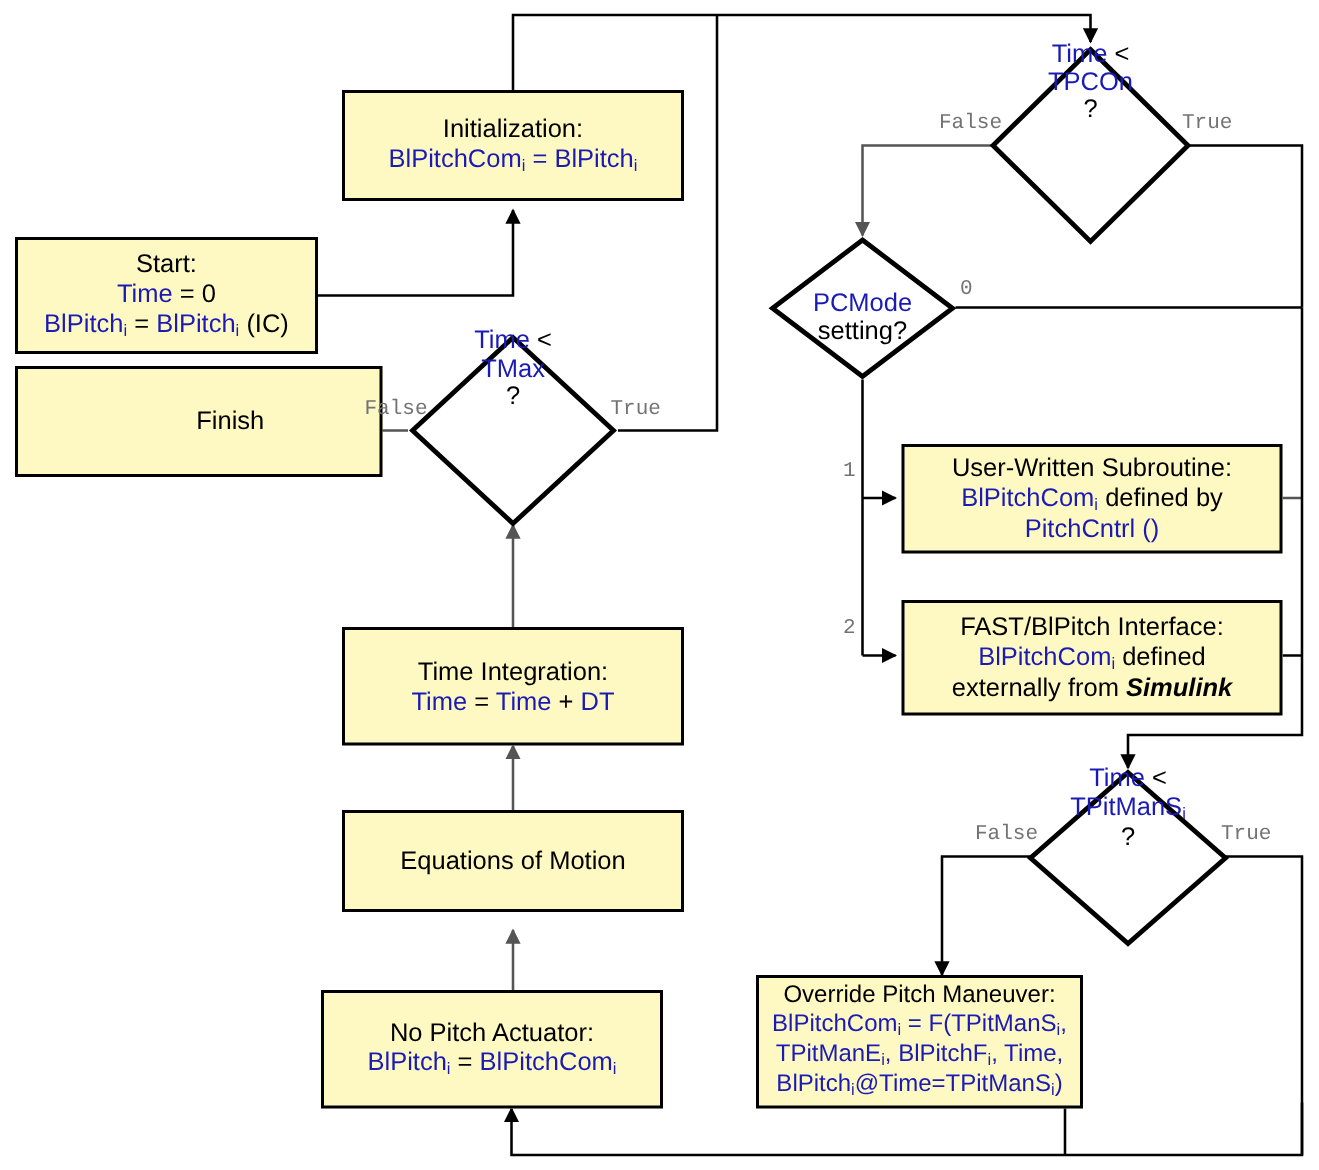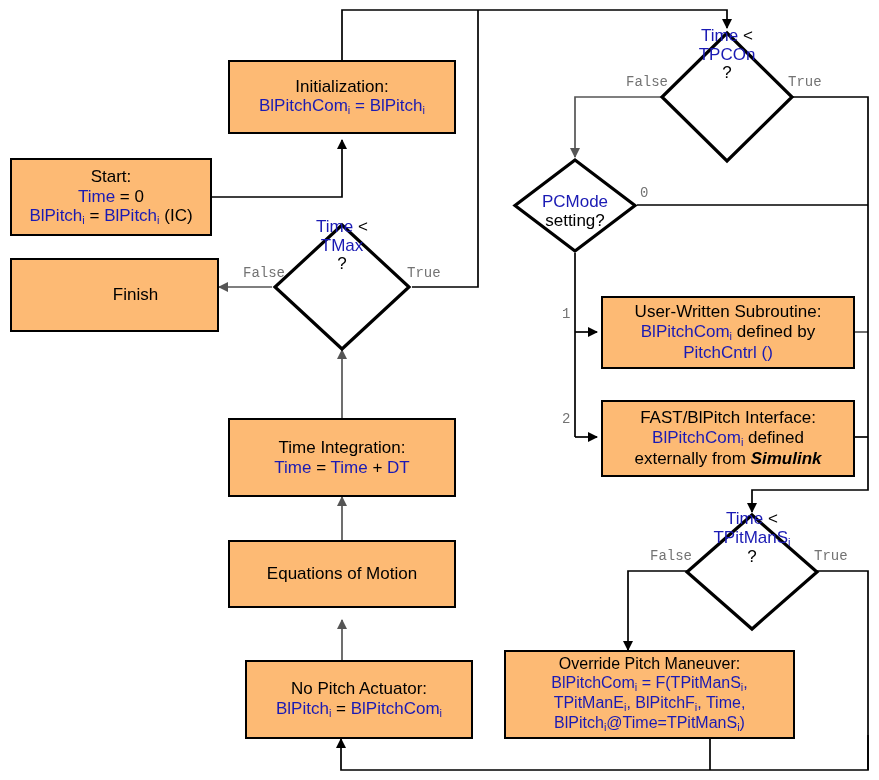--- a/index.html
+++ b/index.html
@@ -24,21 +24,21 @@
     height: 780px;
     pointer-events: none;
   }
   .node {
     position: absolute;
     box-sizing: border-box;
     display: flex;
     align-items: center;
     justify-content: center;
     text-align: center;
-    background: #fdba74;
+    background: #fef9c3;
   }
   .pbox {
     border: 2.5px solid #000000;
   }
   .pbox .txt {
     line-height: 1.17;
     font-size: 17px;
     color: #000000;
     padding: 0 4px;
   }
@@ -150,36 +150,36 @@
   </div>
 
   <div class="node pbox" style="left:10px; top:158px; width:202px; height:78px;text-align:center;">
     <div class="txt">
       <span>Start:</span><br>
       <span class="blue">Time</span><span> = 0</span><br>
       <span class="blue">BlPitch</span><span class="blue sub">i</span><span> = </span><span class="blue">BlPitch</span><span class="blue sub">i</span><span> (IC)</span>
     </div>
   </div>
 
-  <div class="node pbox" style="left:10px; top:258px; width:209px; height:74px;padding-left:42px;">
+  <div class="node pbox" style="left:10px; top:244px; width:245px; height:74px;padding-left:42px;">
     <div class="txt">Finish</div>
   </div>
 
   <div class="node pbox" style="left:228px; top:418px; width:228px; height:79px;">
     <div class="txt">
       <span>Time Integration:</span><br>
       <span class="blue">Time</span><span> = </span><span class="blue">Time</span><span> + </span><span class="blue">DT</span>
     </div>
   </div>
 
   <div class="node pbox" style="left:228px; top:540px; width:228px; height:68px;">
     <div class="txt">Equations of Motion</div>
   </div>
 
-  <div class="node pbox" style="left:245px; top:660px; width:228px; height:79px;">
+  <div class="node pbox" style="left:214px; top:660px; width:228px; height:79px;">
     <div class="txt">
       <span>No Pitch Actuator:</span><br>
       <span class="blue">BlPitch</span><span class="blue sub">i</span><span> = </span><span class="blue">BlPitchCom</span><span class="blue sub">i</span>
     </div>
   </div>
 
   <div class="node pbox" style="left:601px; top:296px; width:254px; height:73px;">
     <div class="txt">
       <span>User-Written Subroutine:</span><br>
       <span class="blue">BlPitchCom</span><span class="blue sub">i</span><span> defined by</span><br>
@@ -188,21 +188,21 @@
   </div>
 
   <div class="node pbox" style="left:601px; top:400px; width:254px; height:77px;">
     <div class="txt">
       <span>FAST/BlPitch Interface:</span><br>
       <span class="blue">BlPitchCom</span><span class="blue sub">i</span><span> defined</span><br>
       <span>externally from </span><span class="simulink">Simulink</span>
     </div>
   </div>
 
-  <div class="node pbox" style="left:504px; top:650px; width:291px; height:89px;">
+  <div class="node pbox" style="left:504px; top:650px; width:218px; height:89px;">
     <div class="txt" style="font-size:16px;">
       <span>Override Pitch Maneuver:</span><br>
       <span class="blue">BlPitchCom</span><span class="blue sub">i</span><span class="blue"> = F(</span><span class="blue">TPitManS</span><span class="blue sub">i</span><span class="blue">,</span><br>
       <span class="blue">TPitManE</span><span class="blue sub">i</span><span class="blue">, </span><span class="blue">BlPitchF</span><span class="blue sub">i</span><span class="blue">, </span><span class="blue">Time</span><span class="blue">,</span><br>
       <span class="blue">BlPitch</span><span class="blue sub">i</span><span class="blue">@</span><span class="blue">Time</span><span class="blue">=</span><span class="blue">TPitManS</span><span class="blue sub">i</span><span class="blue">)</span>
     </div>
   </div>
 
   <div class="diamond-wrap" style="left:272px; top:222px; width:140px; height:130px;">
     <svg class="diamond-shape" viewBox="0 0 140 130">

